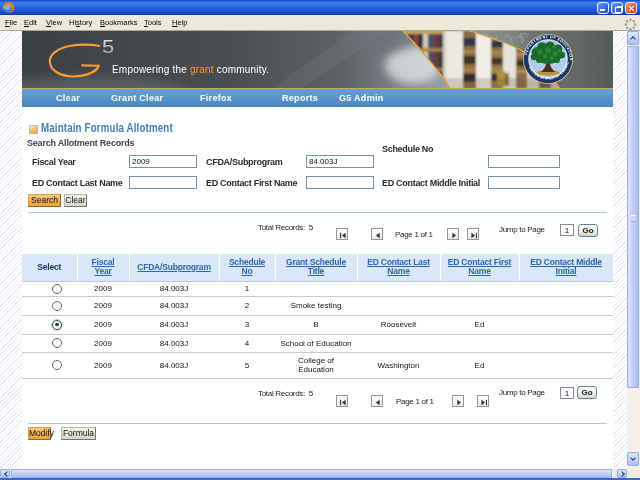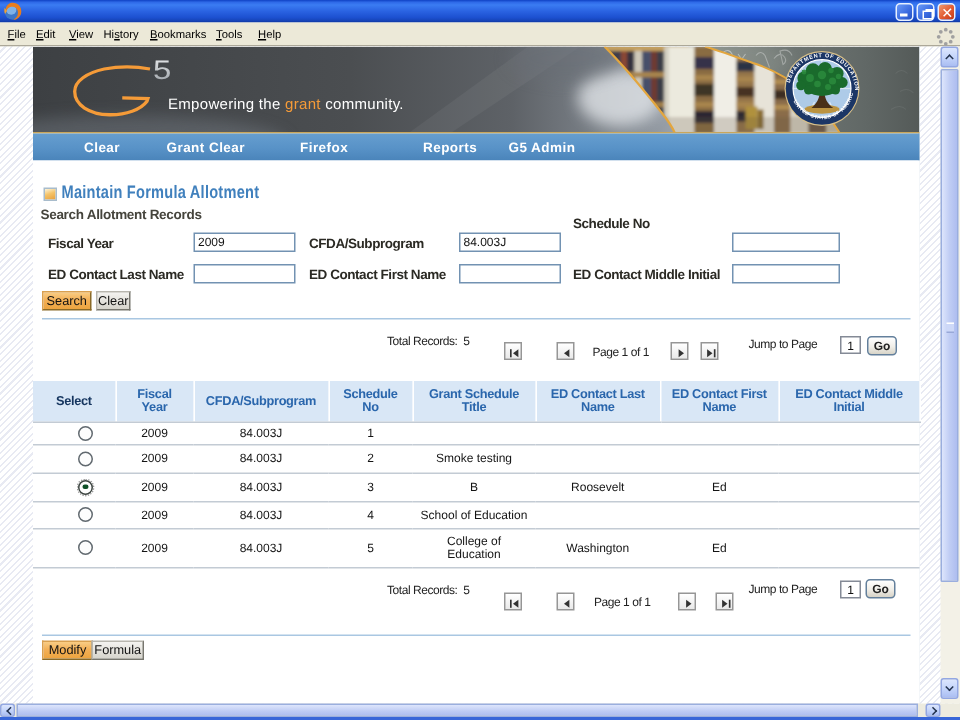--- a/index.html
+++ b/index.html
@@ -50,21 +50,21 @@
 .ptext { position:absolute; font-size:8px; font-weight:normal; color:#222; letter-spacing:-0.3px; white-space:nowrap; }
 .pbtn { position:absolute; width:12px; height:12px; border:1px solid #969696; background:linear-gradient(#ffffff, #e9e9e9); }
 .pbtn svg { position:absolute; left:1.5px; top:2.5px; }
 .jinput { position:absolute; width:14px; height:12px; border:1px solid #848a96; background:#fff; font-size:8px; color:#111; text-align:center; font-family:"Liberation Sans",sans-serif; padding:0; }
 .gobtn { position:absolute; width:20px; height:13px; border:1px solid #64809c; border-radius:3px; background:linear-gradient(#ffffff 0%, #f0eee8 55%, #d8d4c8 100%); font-size:8px; font-weight:bold; color:#222; text-align:center; line-height:11px; }
 
 
 #tbl { position:absolute; left:0; top:147px; width:591px; border-collapse:collapse; table-layout:fixed; }
 #tbl th { background:#d9e7f6; border-right:1px solid #fff; border-bottom:1px solid #c3cbd4; height:27px; font-size:8.5px; line-height:9px; text-align:center; vertical-align:middle; padding:0; letter-spacing:-0.2px; }
 #tbl th.sel { color:#15355f; }
-#tbl th span { color:#2a66ac; }
+#tbl th span { color:#2a66ac; text-decoration:underline; }
 #tbl td { font-size:8px; color:#141414; text-align:center; vertical-align:middle; padding:0; border-bottom:1px solid #c3cbd4; line-height:9px; }
 #tbl tr.r1 td { height:15px; }
 #tbl tr.r2 td { height:19px; }
 #tbl tr.r3 td { height:19px; }
 #tbl tr.r4 td { height:18px; }
 #tbl tr.r5 td { height:26px; }
 .radio { display:inline-block; width:10px; height:10px; border-radius:50%; border:1px solid #61696f; background:#fdfdfd; vertical-align:middle; position:relative; left:7.5px; }
 .radio.on:after { content:""; position:absolute; left:2.2px; top:2.2px; width:3.6px; height:3.6px; border-radius:50%; background:#0d4f26; }
 .radio.on { border-color:#3c4440; outline:1px dotted #9a9a9a; outline-offset:0px; }
 
@@ -434,21 +434,21 @@
             <svg width="8" height="7">
               <rect x="5.9" y="0.8" width="1.1" height="5.4" fill="#333"></rect>
               <path d="M1.4,0.8 L1.4,6.2 L5,3.5 Z" fill="#333"></path>
             </svg>
           </div>
         <div class="ptext" style="left:477px; top:281px">Jump to Page</div>
         <input class="jinput" style="left: 538px; top: 280px;" value="1">
         <div class="gobtn" style="left:555px; top:279px">Go</div>
 
         <div class="hline" style="top:316px"></div>
-        <div class="btn btn-orange" style="left:6px; top:320px; width:34px">Modify</div>
+        <div class="btn btn-orange" style="left:6px; top:320px; width:23px">Modify</div>
         <div class="btn btn-gray" style="left:39px; top:320px; width:35px">Formula</div>
       </div>
     </div>
 
     <div id="vscroll">
       <div class="sbtn" id="vup">
           <div class="chev" style="left:3px; top:4.5px; transform:rotate(135deg)"></div>
         </div>
       <div id="vthumb"></div>
       <div class="sbtn" id="vdn">

